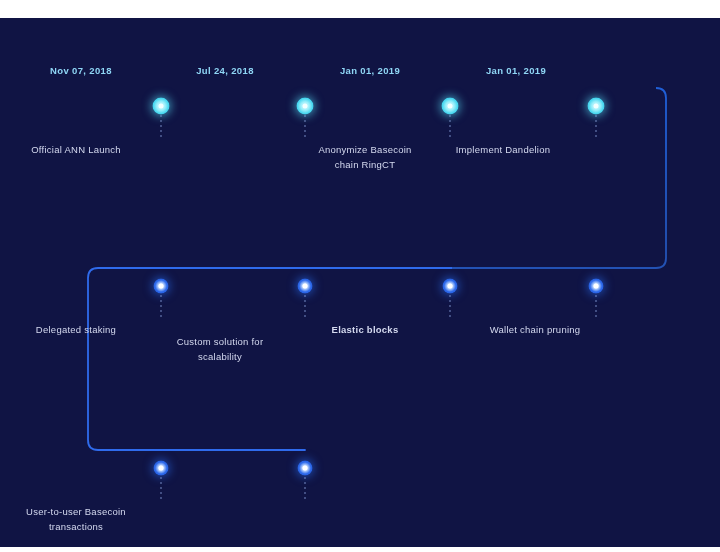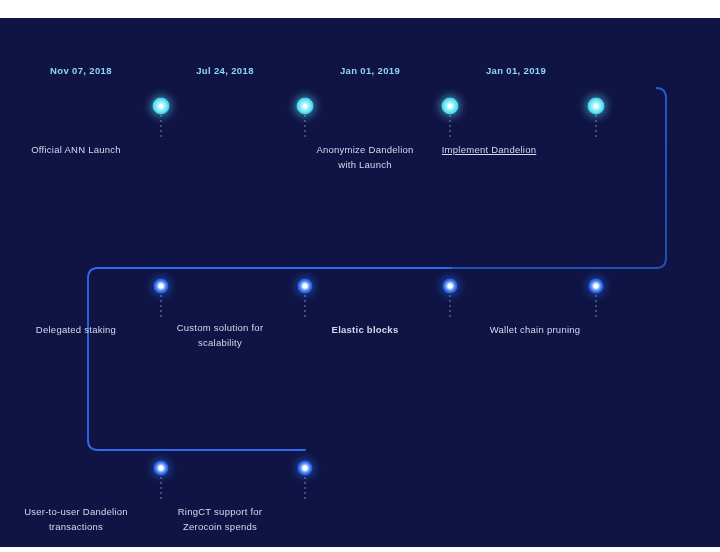--- a/index.html
+++ b/index.html
@@ -152,55 +152,51 @@
   <div class="caption" style="left:161px; top:124px;">Official ANN Launch</div>
 
   <div class="date-label" style="left:305px; top:47px;">Jul 24, 2018</div>
   <div class="dot dot-cyan" style="left:305px; top:88px;"></div>
   <div class="leader" style="left:305px; top:97px; height:22px;"></div>
 
   <div class="date-label" style="left:450px; top:47px;">Jan 01, 2019</div>
   <div class="dot dot-cyan" style="left:450px; top:88px;"></div>
   <div class="leader" style="left:450px; top:97px; height:22px;"></div>
   <div class="caption" style="left:450px; top:124px;">
-    <span>Anonymize Dandelion</span><br>
-    <span>with Launch</span>
+    <span>Anonymize Basecoin</span><br>
+    <span>chain RingCT</span>
   </div>
 
   <div class="date-label" style="left:596px; top:47px;">Jan 01, 2019</div>
   <div class="dot dot-cyan" style="left:596px; top:88px;"></div>
   <div class="leader" style="left:596px; top:97px; height:22px;"></div>
-  <div class="caption" style="left:574px; top:124px;text-decoration:underline;">Implement Dandelion</div>
+  <div class="caption" style="left:588px; top:124px;">Implement Dandelion</div>
 
   <div class="dot dot-blue" style="left:161px; top:268px;"></div>
   <div class="leader" style="left:161px; top:277px; height:22px;"></div>
   <div class="caption" style="left:161px; top:304px;">Delegated staking</div>
 
   <div class="dot dot-blue" style="left:305px; top:268px;"></div>
   <div class="leader" style="left:305px; top:277px; height:22px;"></div>
-  <div class="caption" style="left:305px; top:302px;">
+  <div class="caption" style="left:305px; top:316px;">
     <span>Custom solution for</span><br>
     <span>scalability</span>
   </div>
 
   <div class="dot dot-blue" style="left:450px; top:268px;"></div>
   <div class="leader" style="left:450px; top:277px; height:22px;"></div>
   <div class="caption" style="left:450px; top:304px;font-weight:bold;">Elastic blocks</div>
 
   <div class="dot dot-blue" style="left:596px; top:268px;"></div>
   <div class="leader" style="left:596px; top:277px; height:22px;"></div>
   <div class="caption" style="left:620px; top:304px;">Wallet chain pruning</div>
 
   <div class="dot dot-blue" style="left:161px; top:450px;"></div>
   <div class="leader" style="left:161px; top:459px; height:22px;"></div>
   <div class="caption" style="left:161px; top:486px;">
-    <span>User-to-user Dandelion</span><br>
+    <span>User-to-user Basecoin</span><br>
     <span>transactions</span>
   </div>
 
   <div class="dot dot-blue" style="left:305px; top:450px;"></div>
   <div class="leader" style="left:305px; top:459px; height:22px;"></div>
-  <div class="caption" style="left:305px; top:486px;">
-    <span>RingCT support for</span><br>
-    <span>Zerocoin spends</span>
-  </div>
 
 </div>
 
 </body></html>

